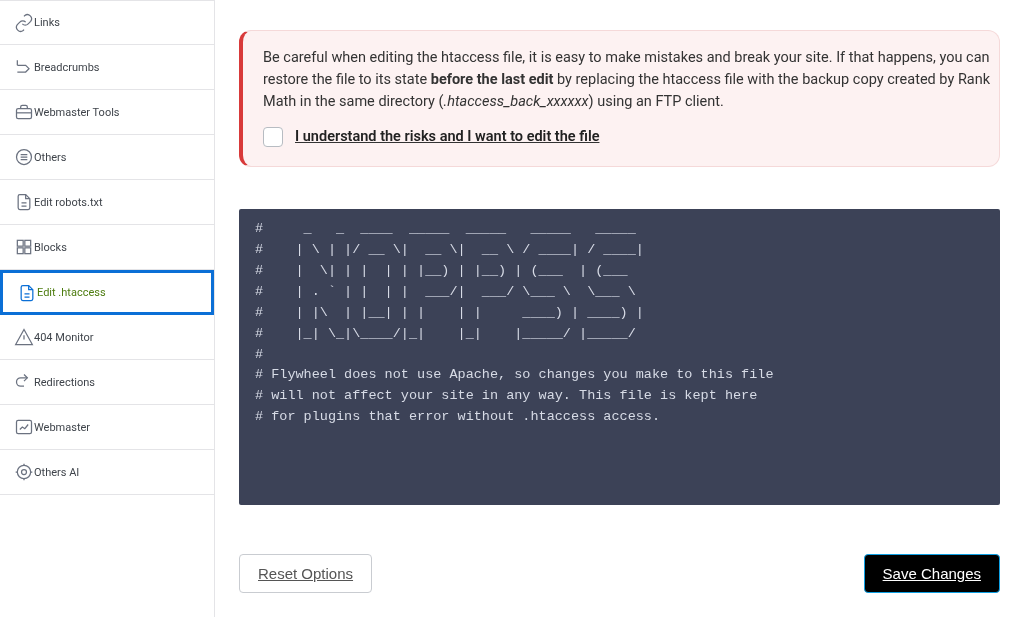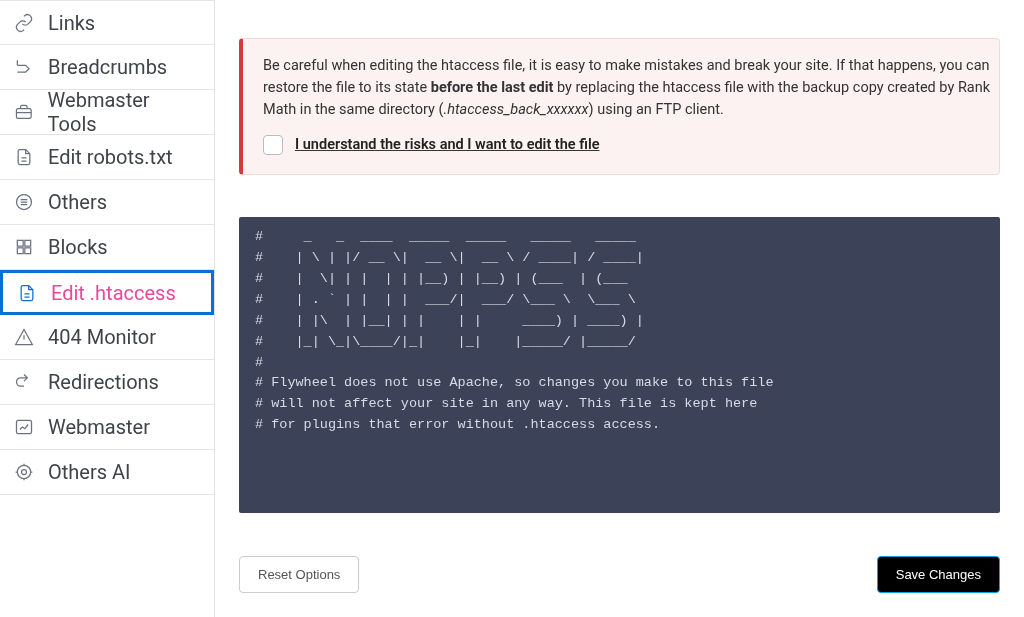--- a/index.html
+++ b/index.html
@@ -1,41 +1,41 @@
 <!DOCTYPE html>
 <html><head>
 <meta charset="utf-8">
 <style>
   * { box-sizing: border-box; margin: 0; padding: 0; }
   html, body { width: 1024px; height: 617px; font-family: -apple-system, BlinkMacSystemFont, "Segoe UI", Roboto, sans-serif; background: #fff; }
   .app { display: flex; width: 100%; height: 100%; }
   .sidebar { width: 215px; flex: 0 0 215px; border-right: 1px solid #e4e4e7; background: #fff; }
   .sidebar-item {
-    display: flex; align-items: center; gap: 14px;
+    display: flex; align-items: center; 
     height: 45px; padding: 0 14px;
     border-bottom: 1px solid #e4e4e7;
-    color: #3f444b; font-size: 20px; cursor: pointer;
+    color: #3f444b; font-size: 11px; cursor: pointer;
     background: #fff;
   }
   .sidebar-item:first-child { border-top: 1px solid #e4e4e7; }
   .sidebar-item.active {
     border: 3px solid #0b6fd6;
-    color: #ec4899;
+    color: #4d7c0f;
     text-align: center;
   }
   .sidebar-item .icon { width: 20px; height: 20px; display:flex; align-items:center; justify-content:center; }
   .sidebar-item .icon svg { stroke: #6b7280; fill:none; stroke-width:1.5; }
   .sidebar-item.active .icon svg { stroke:#0b6fd6; }
   .content { flex: 1; padding: 0 24px 24px 24px; display:flex; flex-direction:column; }
   .alert {
-    margin-top: 38px;
+    margin-top: 30px;
     background: #fdf2f2;
     border: 1px solid #f5d9d9;
     border-left: 4px solid #d83a3a;
-    border-radius: 4px;
+    border-radius: 12px;
     padding: 16px 4px 18px 20px;
     color: #333; font-size: 14.5px; line-height: 1.5;
   }
   .alert p { margin-bottom: 14px; }
   .alert .checkbox-row { display:flex; align-items:center; gap:12px; margin-top:6px;text-decoration:underline; }
   .alert .checkbox {
     width:20px; height:20px; border:1.5px solid #b7bcc2; border-radius:4px; background:#fff; flex:0 0 20px;
   }
   .alert .checkbox-label { font-weight:600; color:#222; }
   .codebox {
@@ -53,21 +53,21 @@
   }
   .codebox::-webkit-scrollbar { width: 14px; }
   .codebox::-webkit-scrollbar-track { background: #e9e9ec; }
   .codebox::-webkit-scrollbar-thumb { background: #c4c4c8; }
   .footer {
     margin-top: auto;
     display:flex; justify-content: space-between; align-items:center;
     padding-top: 24px;
   }
   .btn {
-    font-size: 13px; padding: 10px 18px; border-radius:4px; cursor:pointer;
+    font-size: 15px; padding: 10px 18px; border-radius:4px; cursor:pointer;text-decoration:underline;
   }
   .btn-secondary { background:#fff; border:1px solid #c9ccd1; color:#555; }
   .btn-primary { background:#000000; border:1px solid #0ea0e3; color:#fff; }
   .mono-i { font-style: italic; }
 </style>
 </head>
 <body>
 
 <div class="app">
   <nav class="sidebar">
@@ -95,35 +95,35 @@
             <rect x="3" y="8" width="18" height="12" rx="2"></rect>
             <path d="M8 8V6a2 2 0 0 1 2-2h4a2 2 0 0 1 2 2v2"></path>
             <path d="M3 13h18"></path>
           </svg>
         </span>
       <span>Webmaster Tools</span>
     </div>
     <div class="sidebar-item">
       <span class="icon">
           <svg viewBox="0 0 24 24">
+            <circle cx="12" cy="12" r="9"></circle>
+            <path d="M8 9h8M8 12h8M8 15h8"></path>
+          </svg>
+        </span>
+      <span>Others</span>
+    </div>
+    <div class="sidebar-item">
+      <span class="icon">
+          <svg viewBox="0 0 24 24">
             <path d="M14 3H7a2 2 0 0 0-2 2v14a2 2 0 0 0 2 2h10a2 2 0 0 0 2-2V8z"></path>
             <path d="M14 3v5h5"></path>
             <path d="M9 13h6M9 17h6"></path>
           </svg>
         </span>
       <span>Edit robots.txt</span>
-    </div>
-    <div class="sidebar-item">
-      <span class="icon">
-          <svg viewBox="0 0 24 24">
-            <circle cx="12" cy="12" r="9"></circle>
-            <path d="M8 9h8M8 12h8M8 15h8"></path>
-          </svg>
-        </span>
-      <span>Others</span>
     </div>
     <div class="sidebar-item">
       <span class="icon">
           <svg viewBox="0 0 24 24">
             <rect x="4" y="4" width="7" height="7"></rect>
             <rect x="13" y="4" width="7" height="7"></rect>
             <rect x="4" y="13" width="7" height="7"></rect>
             <rect x="13" y="13" width="7" height="7"></rect>
           </svg>
         </span>

